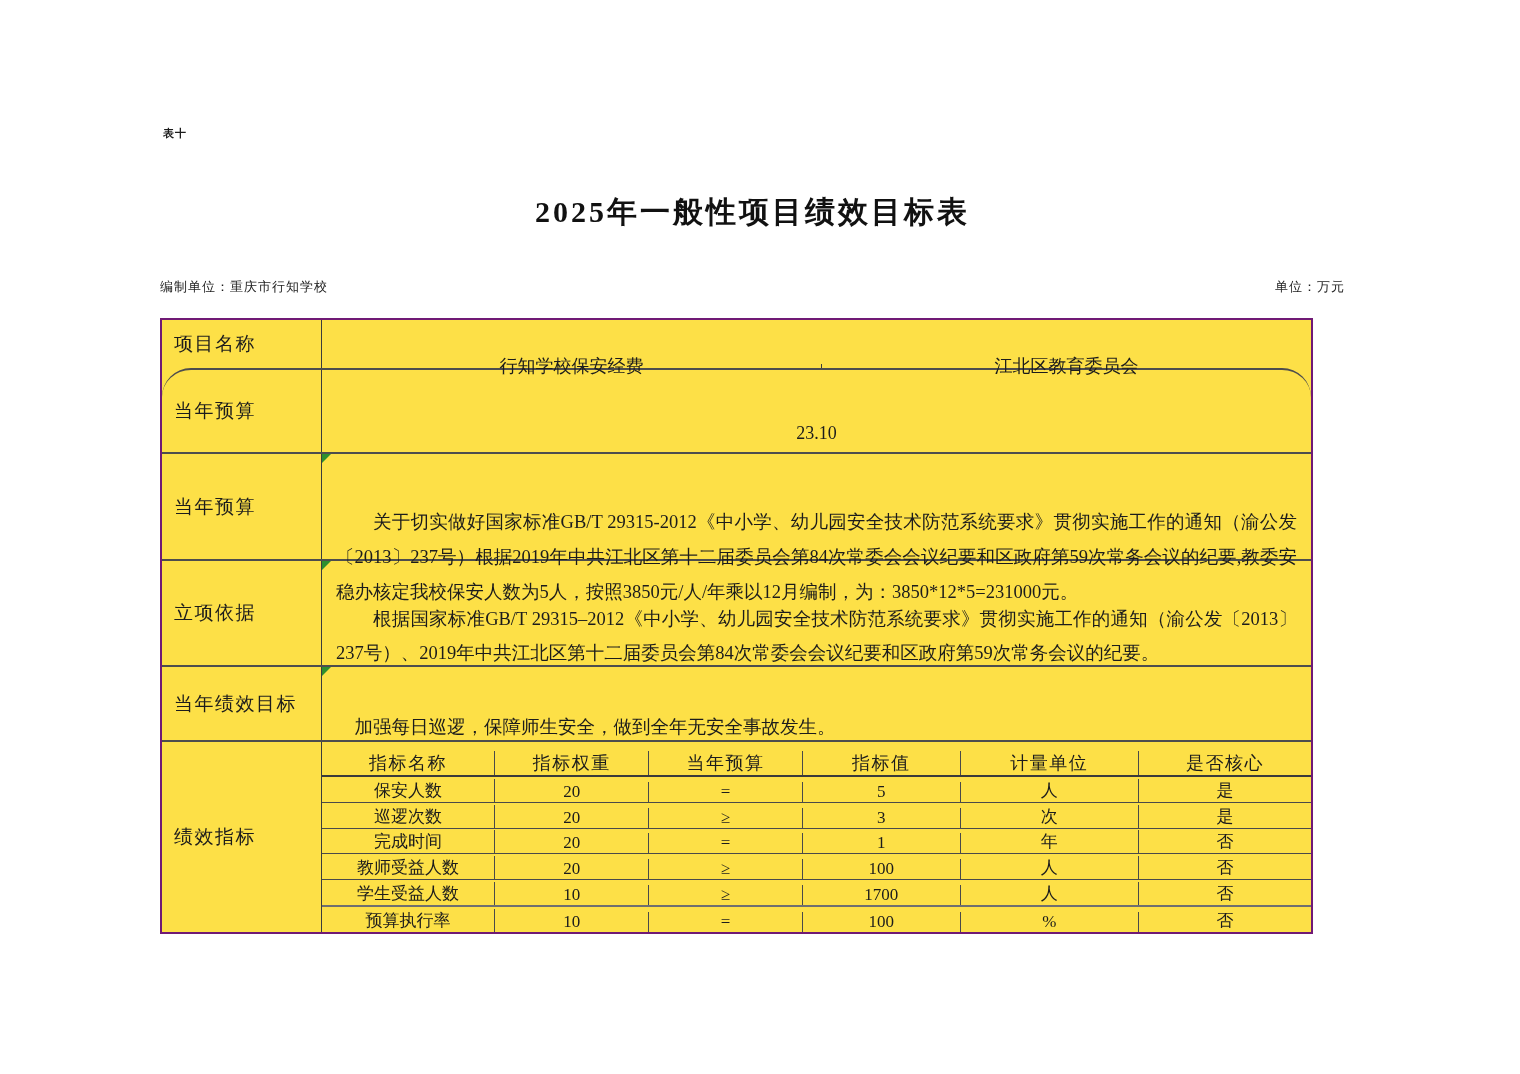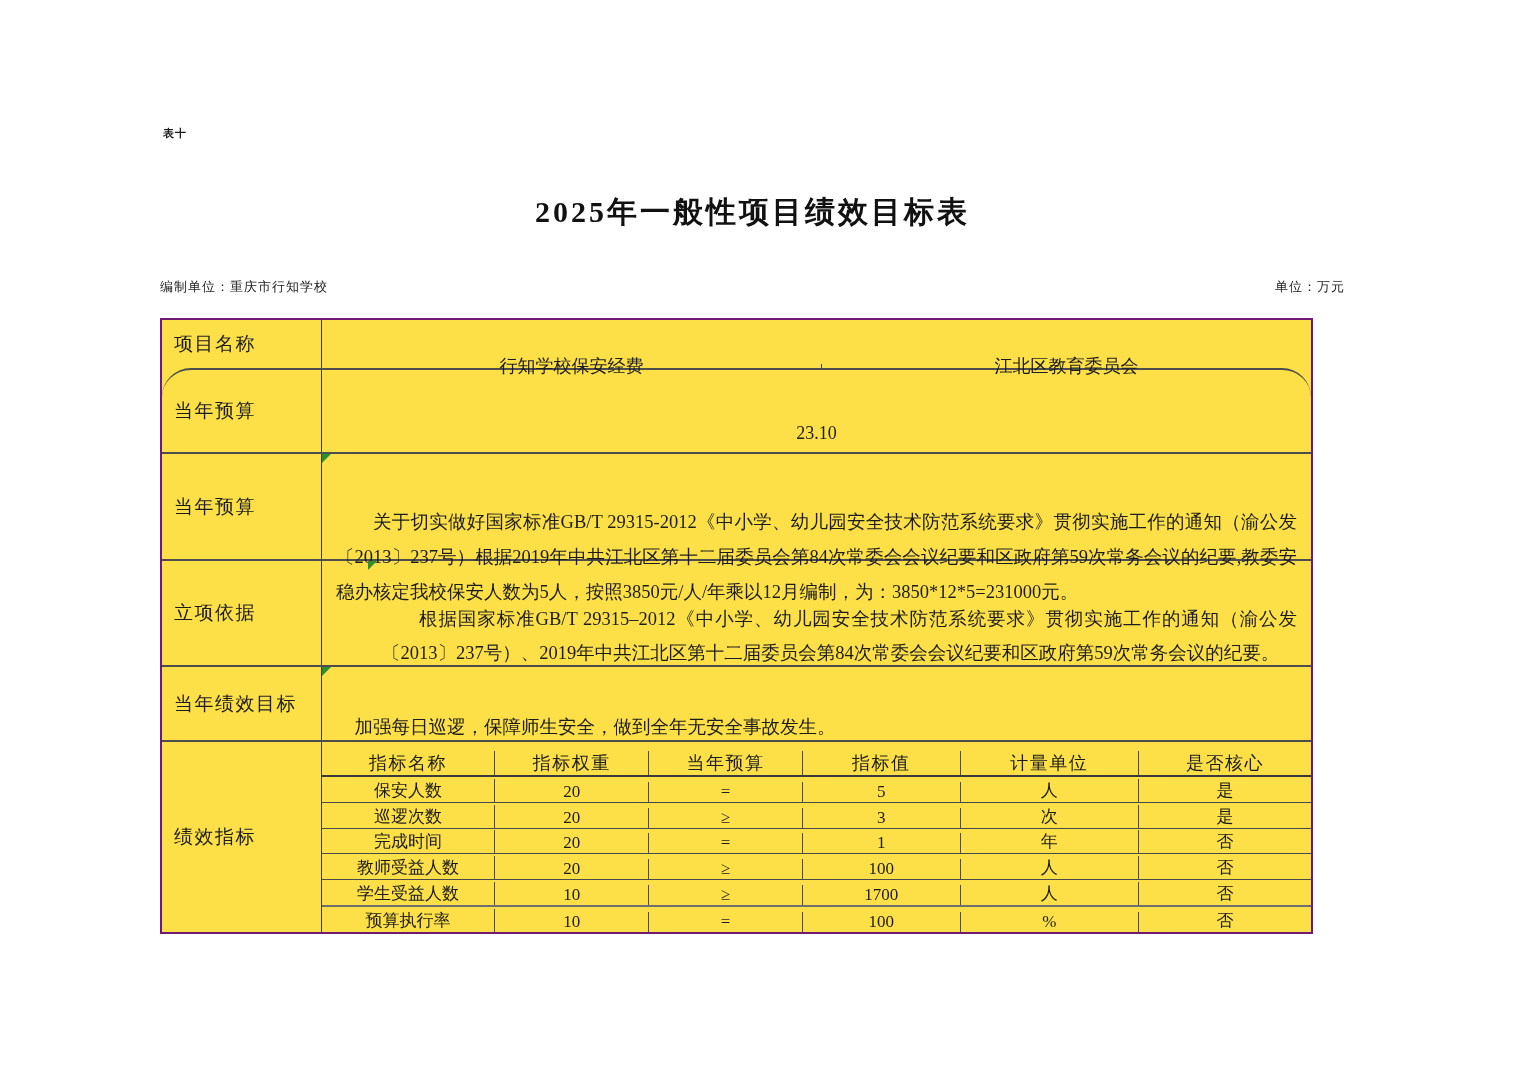--- a/index.html
+++ b/index.html
@@ -19,21 +19,21 @@
   }
   .doc-table{
     position:absolute;left:160px;top:318px;width:1153px;
     border:2px solid #701a75;box-sizing:border-box;background:#fde047;
   }
   .row{display:flex;box-sizing:border-box;}
   .row + .row{border-top:2px solid #4d4d4d;}
   .r1{height:48px;}
   .r2{height:84px;border-radius:29px;}
   .r3{height:107px;}
-  .r4{height:106px;gap:46px;}
+  .r4{height:106px;}
   .r5{height:75px;}
   .r6{height:192px;}
   .label-col{
     width:160px;flex:none;display:flex;align-items:center;
     padding-left:12px;box-sizing:border-box;
     font-size:19px;letter-spacing:1.5px;
     border-right:1px solid #3c3c3c;
   }
   .cell{box-sizing:border-box;position:relative;}
   .v-center{display:flex;align-items:center;justify-content:center;text-align:center;margin-top:44px;}

